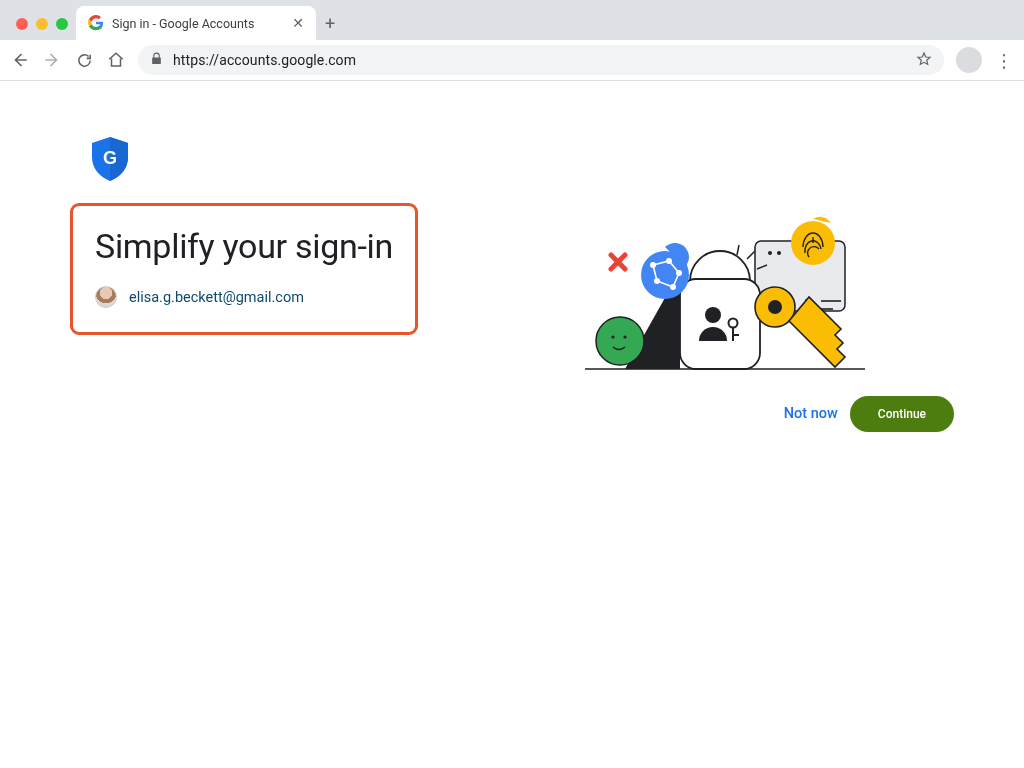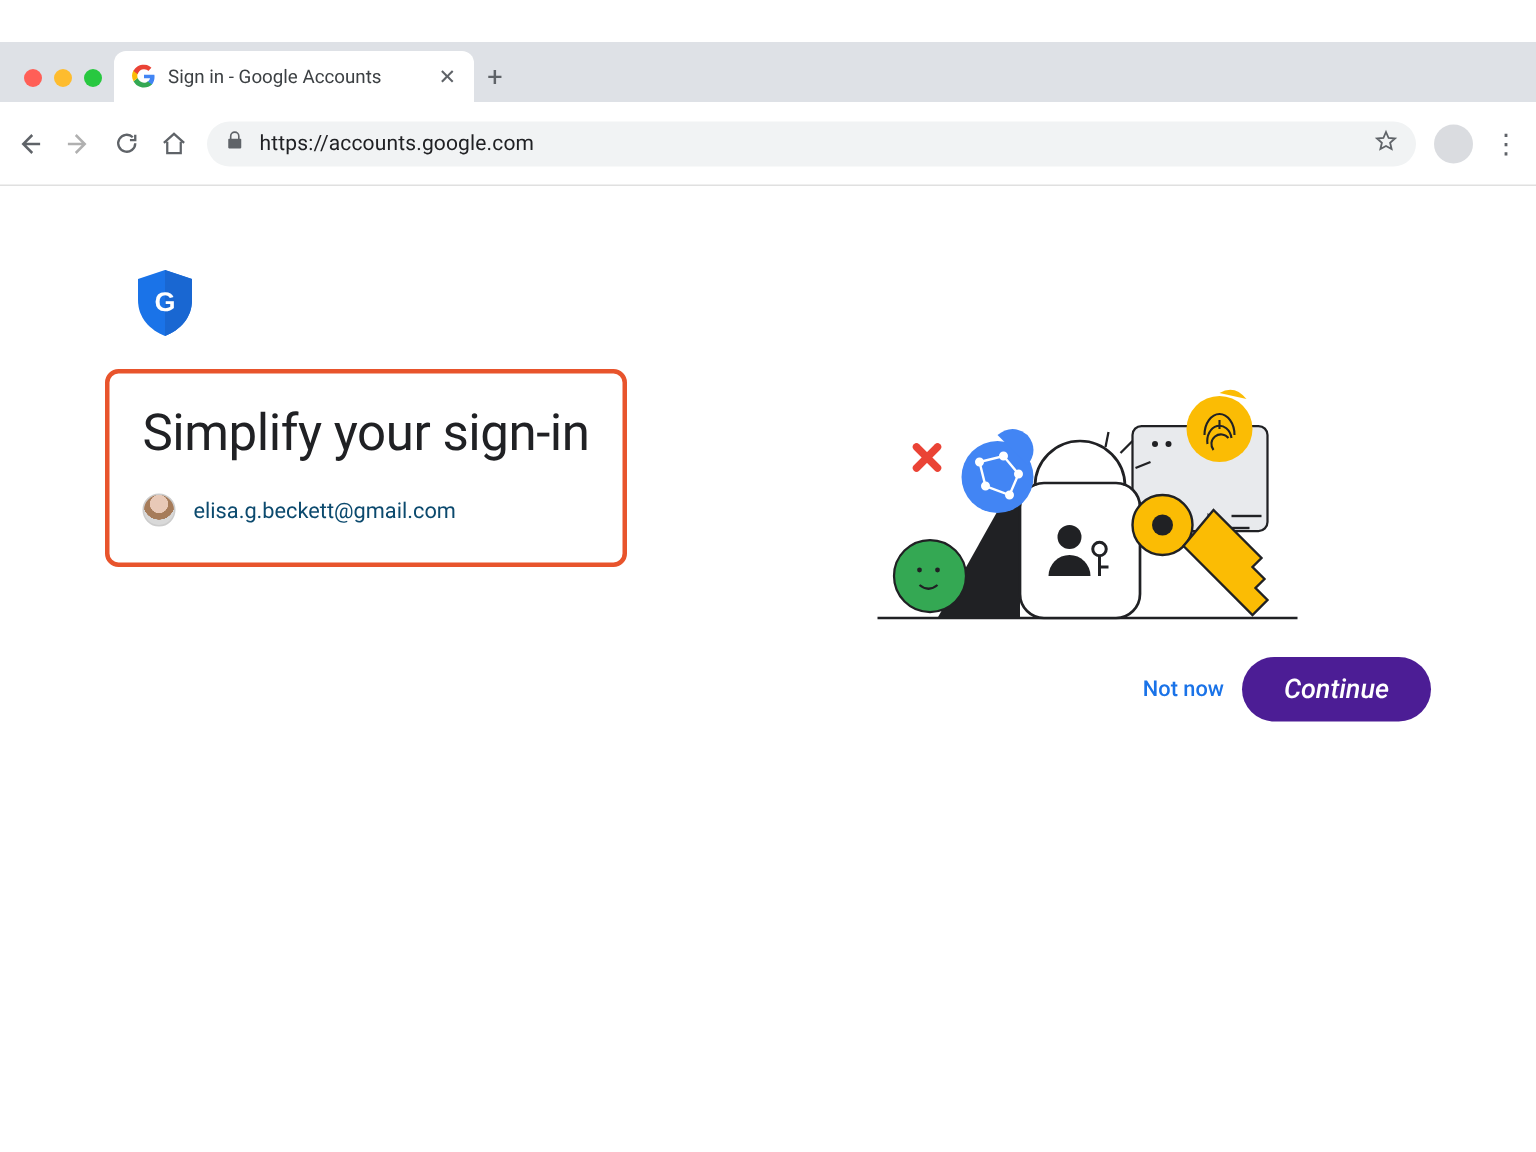--- a/index.html
+++ b/index.html
@@ -3,35 +3,35 @@
 <meta charset="utf-8">
 <style>
   * { box-sizing: border-box; margin: 0; padding: 0; }
   body {
     font-family: -apple-system, BlinkMacSystemFont, "Segoe UI", Roboto, Arial, sans-serif;
     width: 1024px; height: 768px; overflow: hidden;
     background: #fff; color: #202124;
   }
   
   .chrome { background: #dee1e6; }
-  .tab-strip { height: 40px; display: flex; align-items: flex-end; padding-left: 8px; margin-top: 28px; }
+  .tab-strip { height: 40px; display: flex; align-items: flex-end; padding-left: 8px; }
   .traffic-lights { display: flex; gap: 8px; align-items: center; padding: 0 8px 10px 8px; }
   .tl { width: 12px; height: 12px; border-radius: 50%; }
   .tl-red { background: #ff5f57; } .tl-yellow { background: #febc2e; } .tl-green { background: #28c840; }
   .tab {
     display: flex; align-items: center; gap: 8px;
     background: #fff; height: 34px; border-radius: 8px 8px 0 0;
     padding: 0 12px; min-width: 240px; font-size: 12.5px; color: #3c4043;
   }
   .tab .favicon { width: 16px; height: 16px; }
   .tab .title { flex: 1; white-space: nowrap; overflow: hidden; text-overflow: ellipsis; }
   .tab .close { font-size: 14px; color: #5f6368; }
   .new-tab { width: 28px; text-align: center; font-size: 18px; color: #5f6368; padding-bottom: 6px; }
   .toolbar {
-    background: #fff; height: 56px; display: flex; align-items: center;
+    background: #fff; height: 41px; display: flex; align-items: center;
     gap: 12px; padding: 0 10px; border-bottom: 1px solid #e0e0e0;
   }
   .tbtn { width: 20px; height: 20px; display: flex; align-items: center; justify-content: center; color: #5f6368; }
   .tbtn.disabled { color: #b0b0b0; }
   .omnibox {
     flex: 1; background: #f1f3f4; border-radius: 16px; height: 30px;
     display: flex; align-items: center; padding: 0 12px; gap: 10px; font-size: 14px; color: #202124;
   }
   .omnibox .lock { color: #5f6368; }
   .omnibox .url { flex: 1; letter-spacing: 0.1px; }
@@ -58,22 +58,22 @@
     background: radial-gradient(circle at 50% 30%, #e8c9b7 0 35%, #a67c5a 36% 60%, #d9d9d9 61% 100%);
     border: 1px solid #ccc;
   }
   .acct-email { font-size: 14.5px; color: #0c4a6e; }
   .illus { width: 320px; height: 160px; margin: 0 auto 24px auto; position: relative; }
   .desc { font-size: 15.5px; line-height: 1.5; color: #202124; margin-bottom: 34px; }
   .desc a { color: #1a73e8; text-decoration: none; }
   .actions { display: flex; justify-content: flex-end; align-items: center; }
   .btn-text { color: #1a73e8; font-weight: 500; font-size: 14.5px; cursor: pointer; padding: 10px 12px; }
   .btn-fill {
-    background: #4c1d95; color: #fff; font-weight: 500; font-size: 18px;
-    border-radius: 22px; padding: 11px 28px; cursor: pointer; font-style: italic;
+    background: #4d7c0f; color: #fff; font-weight: 500; font-size: 12px;
+    border-radius: 22px; padding: 11px 28px; cursor: pointer;
   }
 </style>
 </head>
 <body>
 
 <div class="chrome">
   <div class="tab-strip">
     <div class="traffic-lights">
       <div class="tl tl-red"></div>
       <div class="tl tl-yellow"></div>

